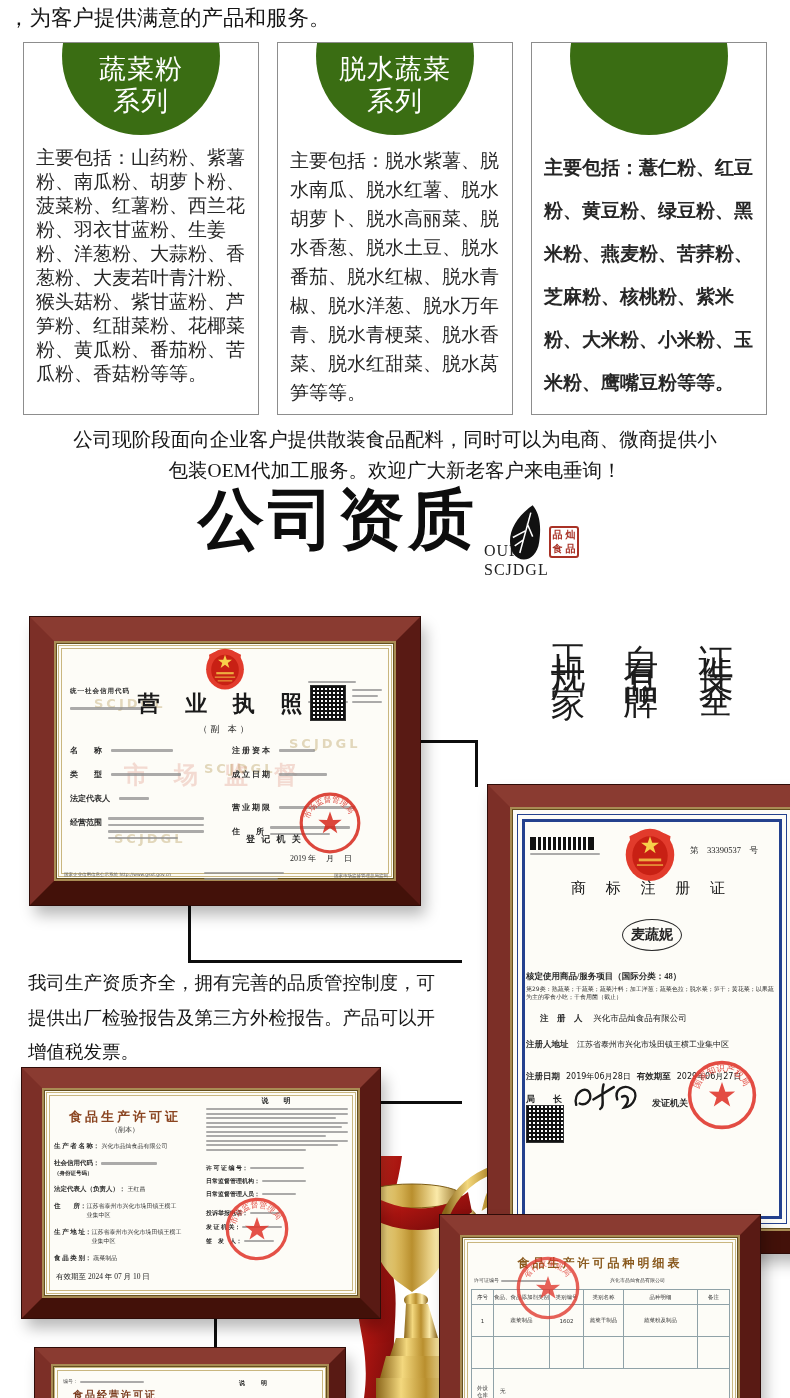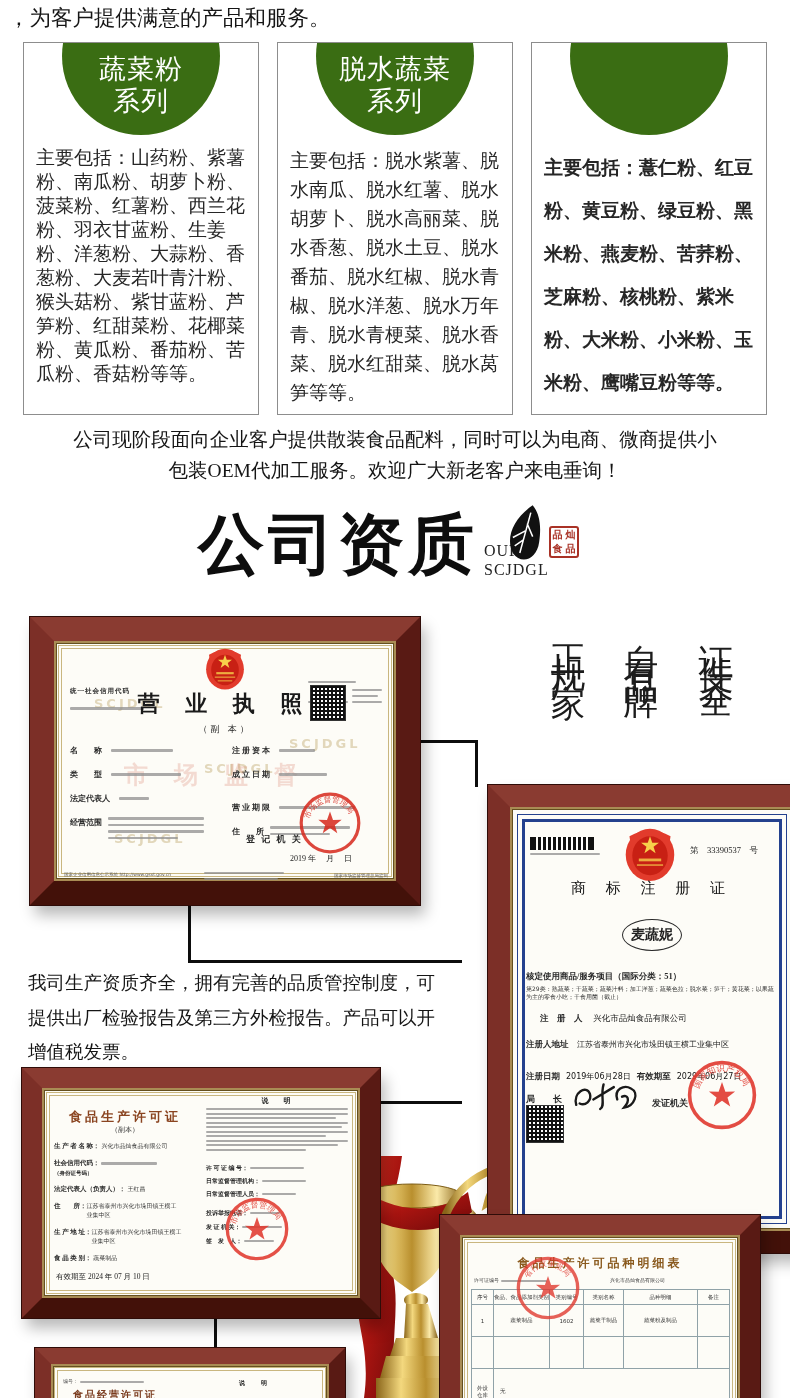--- a/index.html
+++ b/index.html
@@ -63,21 +63,21 @@
   <div class="series-box" style="left:531px;">
     <div class="series-circle">
       <div class="sc-l2">系列</div>
     </div>
     <div class="series-body serif lh3">主要包括：薏仁粉、红豆粉、黄豆粉、绿豆粉、黑米粉、燕麦粉、苦荞粉、芝麻粉、核桃粉、紫米粉、大米粉、小米粉、玉米粉、鹰嘴豆粉等等。</div>
   </div>
 
   <div class="abs serif pre center" style="left:25px;top:424px;width:740px;font-size:19.5px;line-height:31px;color:#151515;">公司现阶段面向企业客户提供散装食品配料，同时可以为电商、微商提供小
 包装OEM代加工服务。欢迎广大新老客户来电垂询！</div>
 
-  <div class="abs serif" style="left:198px;top:500px;font-size:66px;font-weight:600;letter-spacing:4px;color:#0d0d0d;">公司资质</div>
+  <div class="abs serif" style="left:198px;top:475px;font-size:66px;font-weight:600;letter-spacing:4px;color:#0d0d0d;">公司资质</div>
   <div class="abs serif" style="left:484px;top:541px;font-size:16px;line-height:19px;letter-spacing:1px;color:#222;">
     <div>OUR</div>
     <div>SCJDGL</div>
   </div>
   <svg class="abs" style="left:507px;top:502px;transform:rotate(14deg);" width="38" height="60" viewBox="0 0 40 62">
     <path d="M20,2 C4,20 0,42 12,56 C24,66 38,56 36,38 C34,18 28,8 20,2 Z" fill="#111"></path>
     <path d="M20,10 L19,54 M19,30 L8,40 M19,22 L28,34 M19,40 L12,48" stroke="#fff" stroke-width="1.6" fill="none"></path>
   </svg>
   <div class="abs serif" style="left:549px;top:526px;width:30px;height:32px;border:2px solid #a93226;border-radius:3px;
        display:grid;grid-template-columns:1fr 1fr;place-items:center;color:#a93226;font-size:10px;font-weight:bold;line-height:1;">
@@ -200,21 +200,21 @@
         <polygon points="30,16 32.4,23 39.6,23 33.8,27.4 36,34.4 30,30 24,34.4 26.2,27.4 20.4,23 27.6,23" fill="#f7d04b"></polygon>
         <rect x="18" y="40" width="24" height="3" fill="#f7d04b" opacity=".8"></rect>
         <rect x="16" y="46" width="28" height="2" fill="#f7d04b" opacity=".6"></rect>
       </svg>
       <div class="abs serif" style="left:180px;top:38px;font-size:8.5px;color:#222;">第　33390537　号</div>
       <div class="abs serif center" style="left:0;right:0;top:72px;font-size:15px;letter-spacing:8px;color:#141414;">商 标 注 册 证</div>
       <div class="abs serif" style="left:112px;top:112px;width:60px;height:32px;border:1.5px solid #2a2a2a;border-radius:50%;
            display:flex;align-items:center;justify-content:center;font-size:14px;font-weight:bold;color:#222;">
         <span>麦蔬妮</span>
       </div>
-      <div class="abs flabel" style="left:16px;top:164px;font-size:8.5px;">核定使用商品/服务项目（国际分类：51）</div>
+      <div class="abs flabel" style="left:16px;top:164px;font-size:8.5px;">核定使用商品/服务项目（国际分类：48）</div>
       <div class="abs" style="left:16px;top:178px;width:252px;font-size:6px;line-height:8px;color:#333;">第29类：熟蔬菜；干蔬菜；蔬菜汁料；加工洋葱；蔬菜色拉；脱水菜；笋干；黄花菜；以果蔬为主的零食小吃；干食用菌（截止）</div>
       <div class="abs" style="left:16px;top:206px;font-size:8.5px;margin-left:14px;">
         <span class="flabel">注　册　人</span>
         <span style="margin-left:8px;color:#222;">兴化市品灿食品有限公司</span>
       </div>
       <div class="abs" style="left:16px;top:232px;font-size:8px;">
         <span class="flabel" style="font-size:8.5px;">注册人地址</span>
         <span style="margin-left:6px;color:#222;">江苏省泰州市兴化市垛田镇王横工业集中区</span>
       </div>
       <div class="abs" style="left:16px;top:264px;font-size:8px;display:flex;gap:6px;align-items:baseline;">

